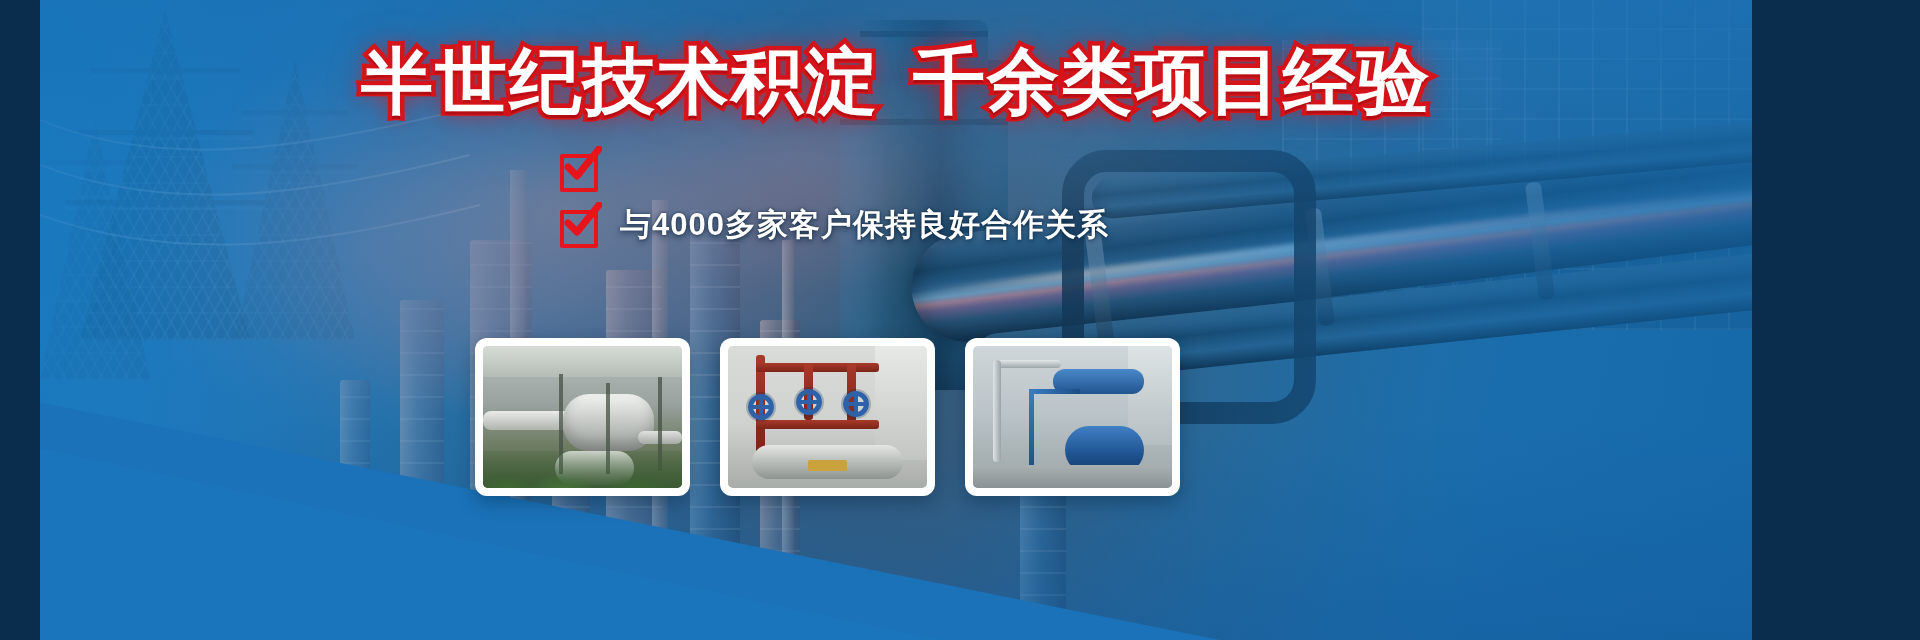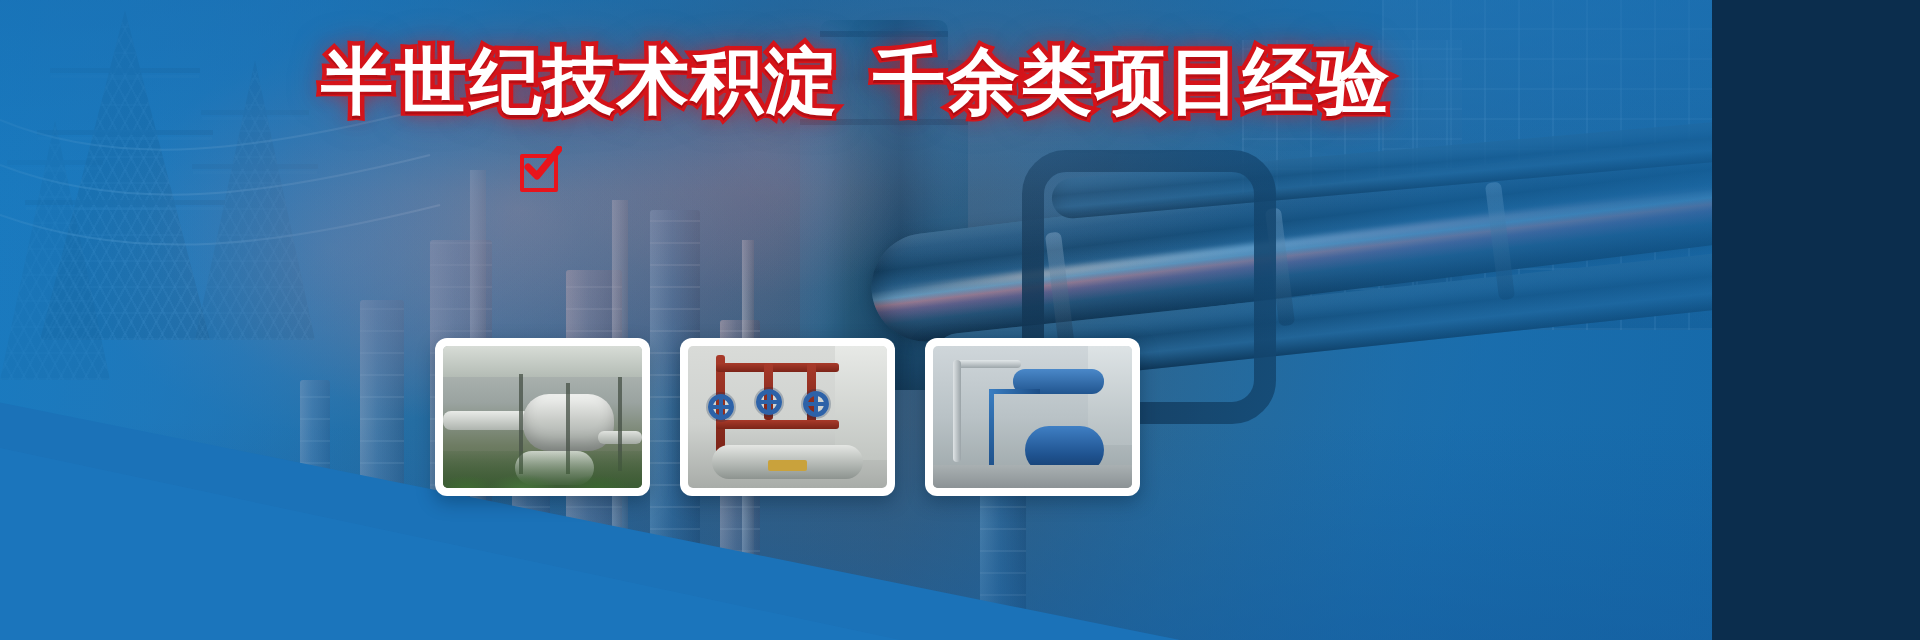--- a/index.html
+++ b/index.html
@@ -1,20 +1,21 @@
 <!DOCTYPE html>
 <html><head>
 <meta charset="utf-8">
 <style>
   html,body{margin:0;padding:0;background:#0b2d4d;}
   body{font-family:"Liberation Sans","DejaVu Sans",sans-serif;}
 
   #banner{
     position:relative;width:1712px;height:640px;overflow:hidden;
     background:#d946ef;
+    margin-left:40px;
   }
 
   
   .bg-layer{position:absolute;inset:0;}
 
   
   .bg-base{
     background:
       linear-gradient(105deg,#2a87c9 0%,#2b7fbe 14%,#2a6f9e 28%,#355f82 42%,
                       #3d5d78 55%,#2e6a92 70%,#1f6ea6 84%,#1a6ba4 100%);
@@ -414,20 +415,29 @@
       <div class="bullet">
         <span class="chk">
           <span class="box"></span>
           <svg class="tick" viewBox="0 0 40 40">
             <path d="M6 21 L15 30 L37 3" stroke="#e8141b" stroke-width="7" fill="none" stroke-linecap="round" stroke-linejoin="round"></path>
           </svg>
         </span>
       </div>
 
 
+      <div class="bullet">
+        <span class="chk">
+          <span class="box"></span>
+          <svg class="tick" viewBox="0 0 40 40">
+            <path d="M6 21 L15 30 L37 3" stroke="#e8141b" stroke-width="7" fill="none" stroke-linecap="round" stroke-linejoin="round"></path>
+          </svg>
+        </span>
+        <span class="bullet-text">与4000多家客户保持良好合作关系</span>
+      </div>
 
     </div>
 
     <div class="cards">
 
       <div class="card">
         <div class="photo p1">
           <div class="sky"></div>
           <div class="pipeh"></div>
           <div class="tank"></div>

